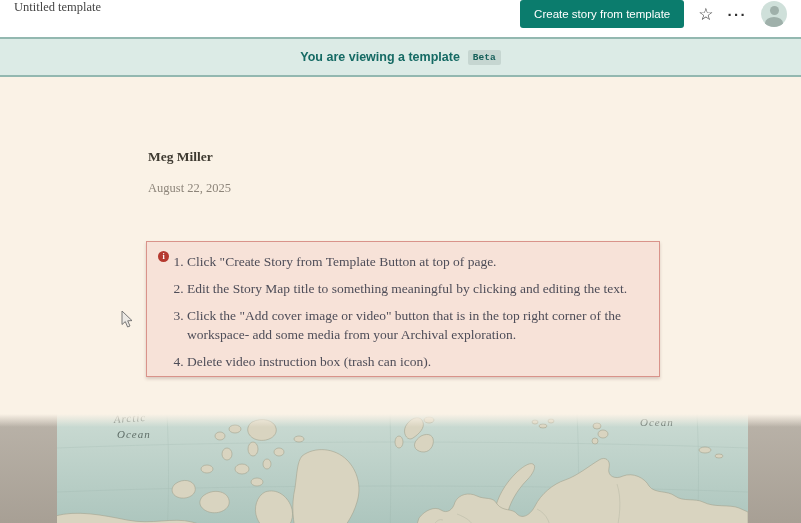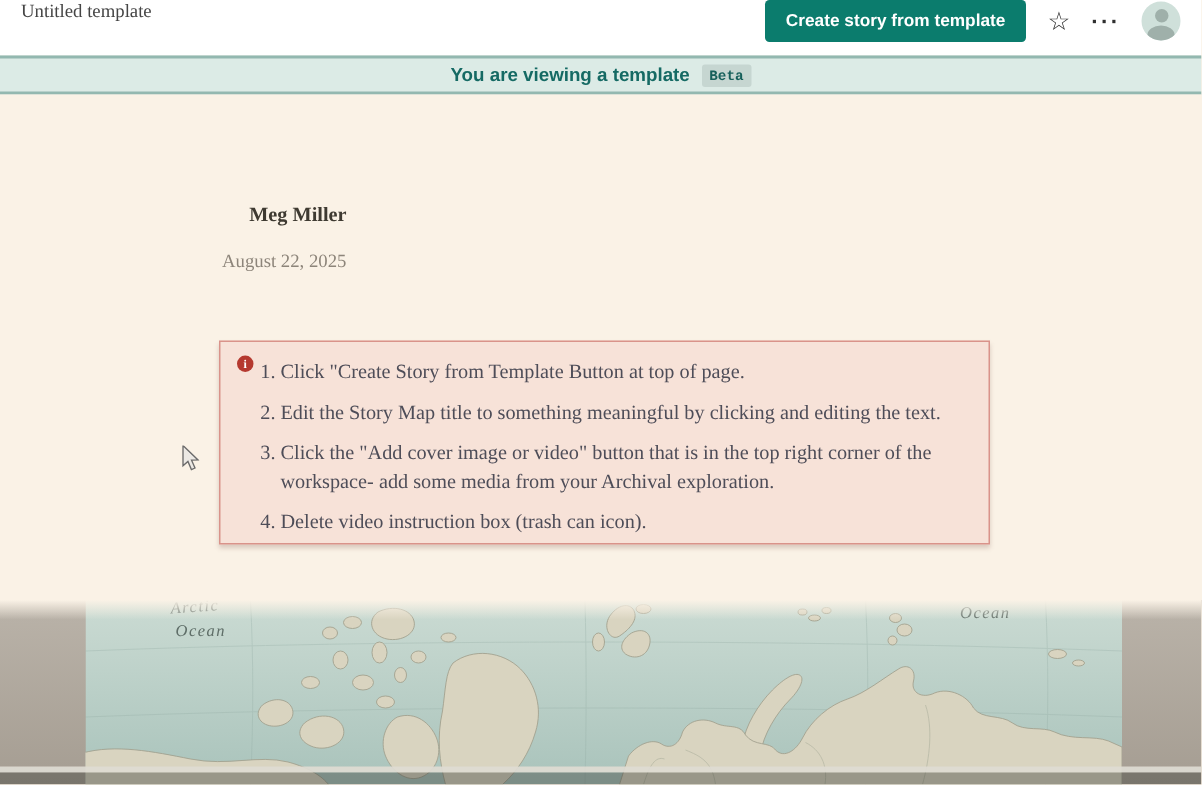--- a/index.html
+++ b/index.html
@@ -5,43 +5,43 @@
   * { margin:0; padding:0; box-sizing:border-box; }
   html,body { width:801px; height:523px; overflow:hidden; }
   body { font-family:"Liberation Sans", sans-serif; background:#faf2e6; position:relative; }
 
   
   .topbar { height:37px; background:#ffffff; display:flex; align-items:flex-start;
             justify-content:space-between; padding:0 14px 0 14px; }
   .doc-title { font-family:"Liberation Serif", serif; font-size:12.5px; color:#454545; }
   .topbar-right { display:flex; align-items:center; gap:14px; }
   .create-btn { background:#0b7c6d; color:#ffffff; border:none; border-radius:3px;
-                font-size:11.5px; font-weight:bold; padding:8px 14px; cursor:pointer;
+                font-size:11.5px; font-weight:normal; padding:8px 14px; cursor:pointer;
                 font-family:"Liberation Sans", sans-serif; }
   .star { font-size:17px; color:#2f2f2f; line-height:1; cursor:pointer; }
   .dots { font-size:15px; font-weight:bold; color:#2f2f2f; letter-spacing:1.5px;
           line-height:1; cursor:pointer; }
   .avatar { width:26px; height:26px; border-radius:50%; background:#cfe0da;
             position:relative; overflow:hidden; cursor:pointer; }
   .avatar .head { position:absolute; left:8.5px; top:5px; width:9px; height:9px;
                   border-radius:50%; background:#9fb0aa; }
   .avatar .body { position:absolute; left:4px; top:16px; width:18px; height:12px;
                   border-radius:50% 50% 0 0; background:#9fb0aa; }
 
   
-  .banner { height:26px; background:#dcebe6; border-top:2px solid #93b8b0;
+  .banner { height:40px; background:#dcebe6; border-top:2px solid #93b8b0;
             border-bottom:2px solid #93b8b0; display:flex; align-items:center;
             justify-content:center; gap:8px; }
   .banner-text { font-size:12.5px; font-weight:bold; color:#156a64; }
   .beta-badge { background:#c6d6d1; color:#17605b; font-size:9.5px; font-weight:bold;
                 padding:2px 5px; border-radius:2px;font-family:Liberation Mono, monospace; }
 
   
   .content { position:relative; height:337px; background:#faf2e6; }
-  .byline { position:absolute; left:148px; top:72px; font-family:"Liberation Serif", serif;text-align:right; }
+  .byline { position:absolute; left:148px; top:72px; font-family:"Liberation Serif", serif; }
   .author { font-size:13.5px; font-weight:bold; color:#3e3a31; }
   .date   { font-size:12.5px; color:#8d857a; margin-top:16px; }
 
   .notice-box { position:absolute; left:146px; top:164px; width:514px; height:136px;
                 background:#f7e2d8; border:1.5px solid #d9938a;
                 box-shadow:0 2px 3px rgba(120,80,70,0.25); }
   .notice-icon { position:absolute; left:11px; top:9px; width:11px; height:11px;
                  border-radius:50%; background:#b5392f; color:#ffffff;
                  font-size:8px; font-weight:bold; text-align:center; line-height:11px;
                  font-family:"Liberation Serif", serif; }

